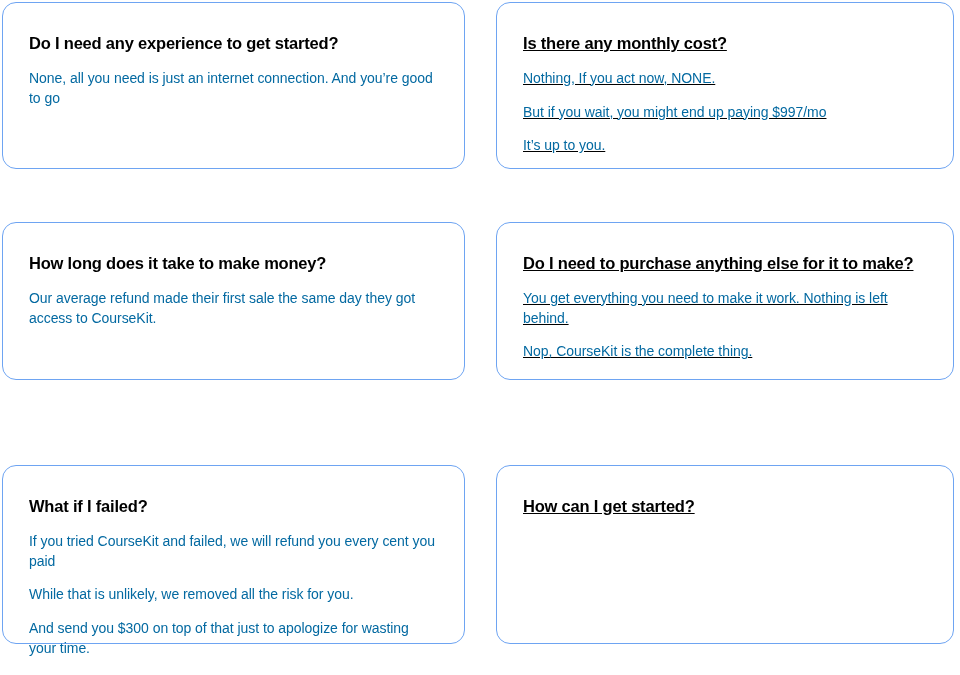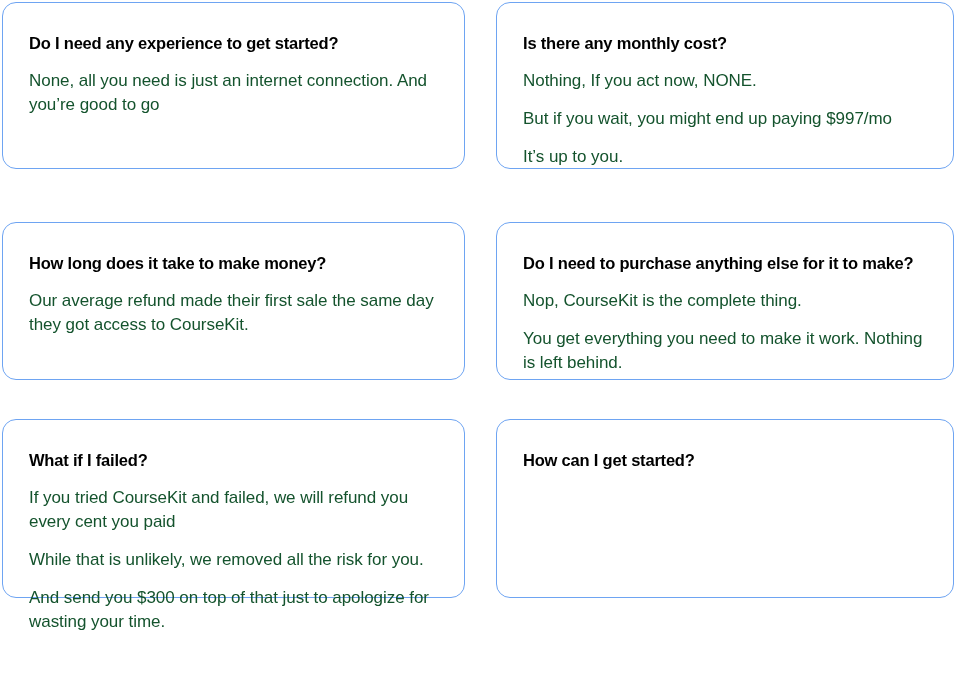--- a/index.html
+++ b/index.html
@@ -25,40 +25,40 @@
     border: 1.5px solid #6ea4f2;
     border-radius: 14px;
     padding: 30px 26px 20px 26px;
   }
 
   
   .faq-card.r1 { top: 2px;   height: 167px; }
   
   .faq-card.r2 { top: 222px; height: 158px; }
   
-  .faq-card.r3 { top: 419px; height: 179px; }
+  .faq-card.r3 { top: 465px; height: 179px; }
 
   .faq-card.c1 { left: 2px;   width: 463px; }
-  .faq-card.c2 { left: 496px; width: 458px; }
+  .faq-card.c2 { left: 496px; width: 458px; text-decoration: underline; }
 
   .faq-question {
     font-family: "Liberation Sans", sans-serif;
     font-size: 16.5px;
     font-weight: bold;
     letter-spacing: -0.2px;
     color: #000000;
     line-height: 1.25;
     margin-bottom: 15px;
   }
 
   .faq-answer {
     font-family: "Liberation Sans", sans-serif;
-    font-size: 17px;
+    font-size: 14px;
     font-weight: 400;
-    color: #14532d;
+    color: #0369a1;
     line-height: 1.42;
     margin-bottom: 14px;
     letter-spacing: -0.05px;
   }
 
   .faq-answer:last-child { margin-bottom: 0; }
 </style>
 </head>
 <body>
 
@@ -76,22 +76,22 @@
     <div class="faq-answer">It’s up to you.</div>
   </div>
 
   <div class="faq-card r2 c1">
     <div class="faq-question">How long does it take to make money?</div>
     <div class="faq-answer">Our average refund made their first sale the same day they got access to CourseKit.</div>
   </div>
 
   <div class="faq-card r2 c2">
     <div class="faq-question">Do I need to purchase anything else for it to make?</div>
+    <div class="faq-answer">You get everything you need to make it work. Nothing is left behind.</div>
     <div class="faq-answer">Nop, CourseKit is the complete thing.</div>
-    <div class="faq-answer">You get everything you need to make it work. Nothing is left behind.</div>
   </div>
 
   <div class="faq-card r3 c1">
     <div class="faq-question">What if I failed?</div>
     <div class="faq-answer">If you tried CourseKit and failed, we will refund you every cent you paid</div>
     <div class="faq-answer">While that is unlikely, we removed all the risk for you.</div>
     <div class="faq-answer">And send you $300 on top of that just to apologize for wasting your time.</div>
   </div>
 
   <div class="faq-card r3 c2">

